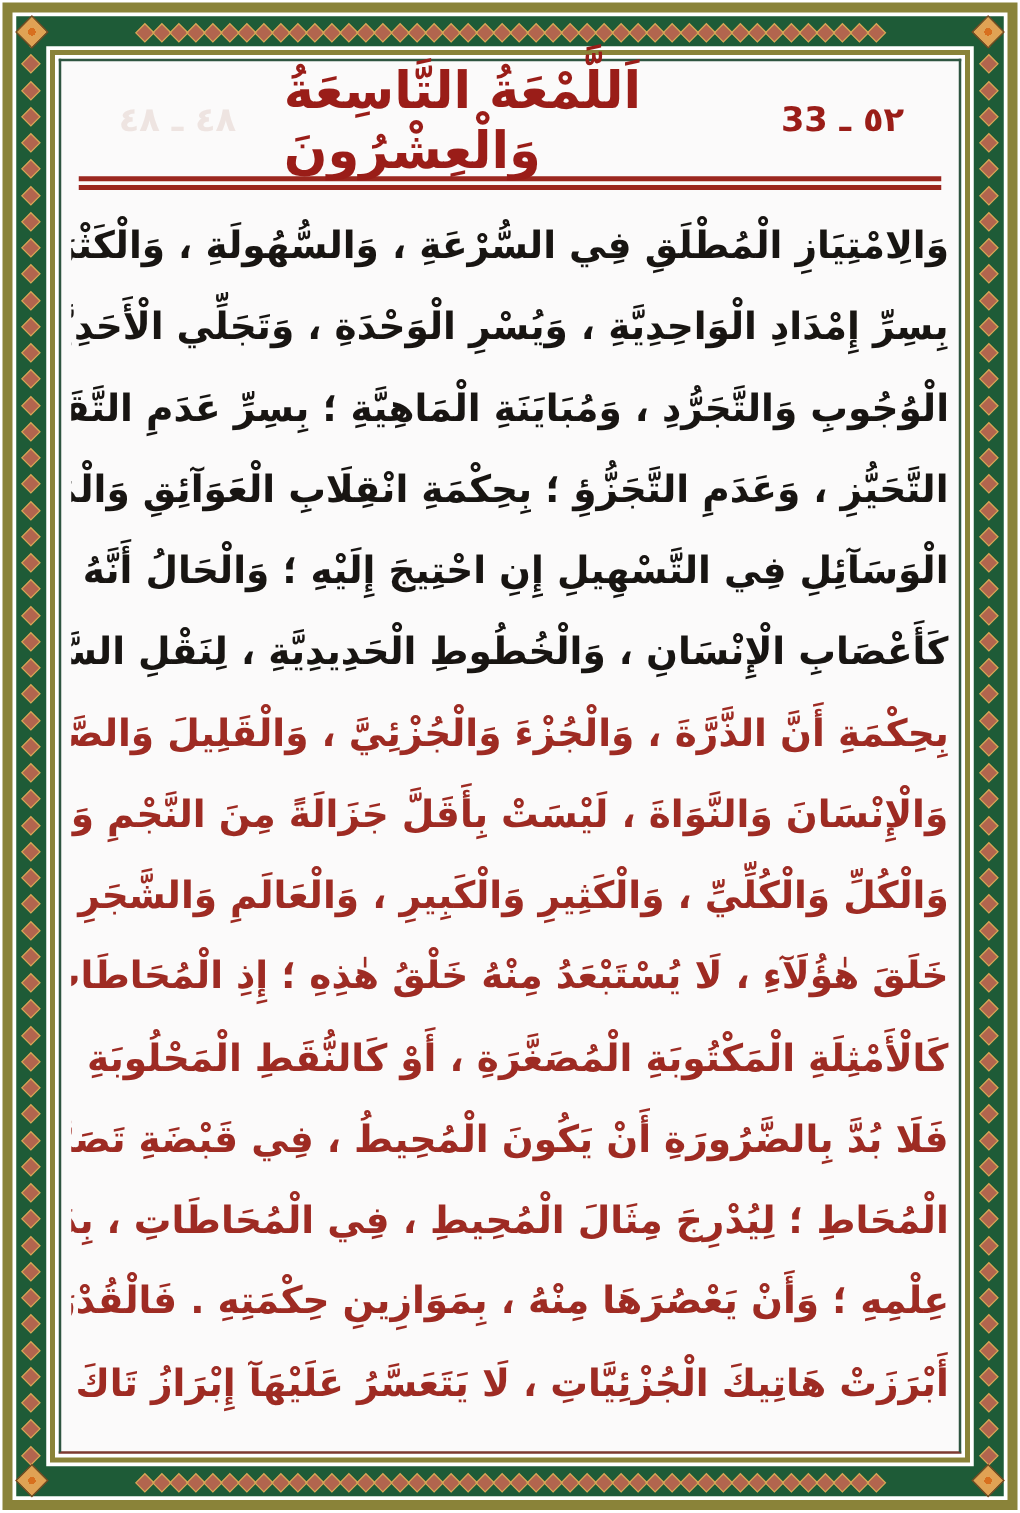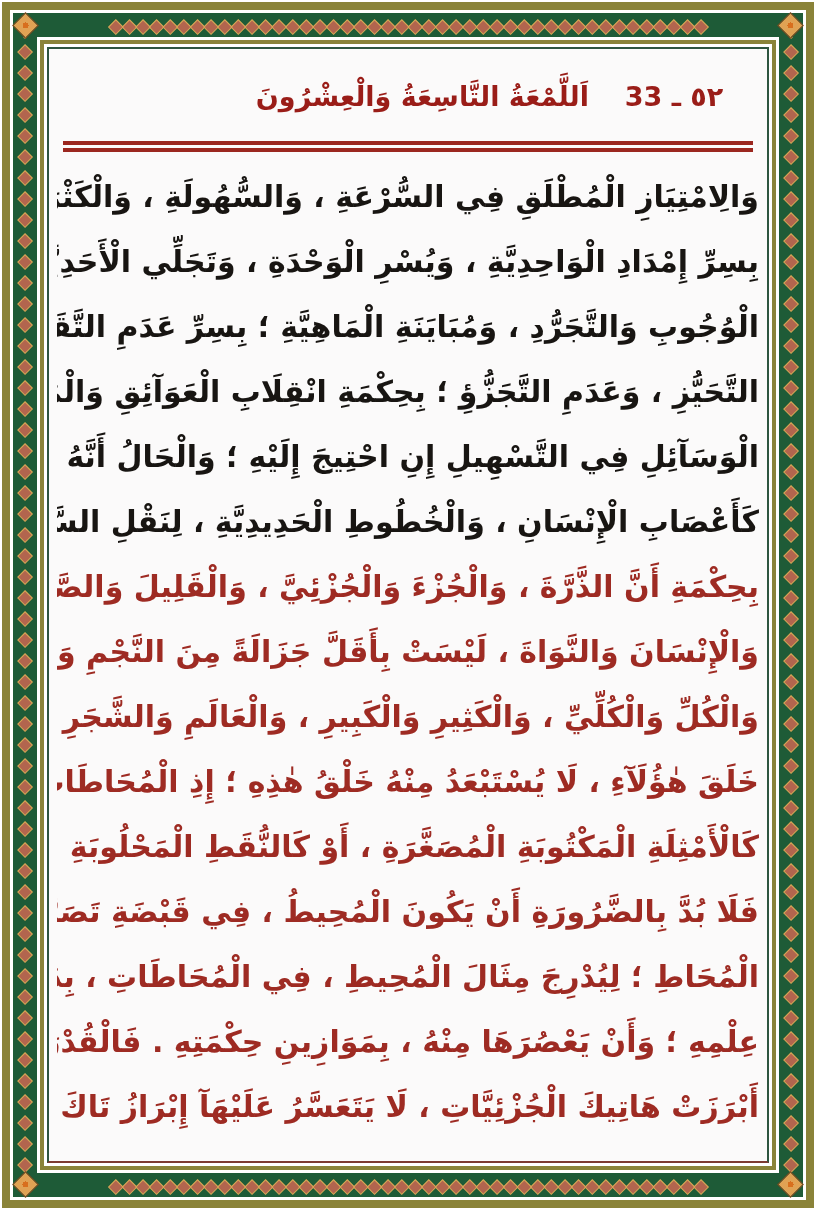--- a/index.html
+++ b/index.html
@@ -34,21 +34,21 @@
     border-bottom-color:#7d3a31;background:var(--paper,#fbfafa);
   }
   
   .content{position:absolute;inset:49px;padding:10px 8px 0 8px;direction:rtl;}
   .header{display:flex;align-items:center;height:74px;}
   .page-numbers{
     flex:0 0 170px;text-align:center;font-weight:bold;font-size:27px;
     color:var(--title,#9a1d18);
   }
   .page-title{
-    flex:1 1 auto;text-align:right;font-weight:bold;font-size:27px;
+    flex:1 1 auto;text-align:left;font-weight:bold;font-size:41px;
     color:var(--title,#9a1d18);
   }
   .faint-numbers{
     flex:0 0 170px;text-align:center;font-weight:bold;font-size:27px;
     color:var(--faint,#eee4e1);
   }
   .rules{margin:8px 6px 0 6px;}
   .rule{height:4px;background:var(--rule,#9b271f);}
   .rule + .rule{margin-top:3px;}
   .body-text{margin-top:12px;}
@@ -76,20 +76,21 @@
   <div class="corner corner-tr"></div>
   <div class="corner corner-bl"></div>
   <div class="corner corner-br"></div>
   <div class="olive-line"></div>
   <div class="dark-line"></div>
 
   <div class="content">
     <div class="header">
       <div class="page-numbers">٥٢ ـ 33</div>
       <div class="page-title">اَللَّمْعَةُ التَّاسِعَةُ وَالْعِشْرُونَ</div>
+      <div class="faint-numbers">٤٨ ـ ٤٨</div>
     </div>
     <div class="rules">
       <div class="rule"></div>
       <div class="rule"></div>
     </div>
     <div class="body-text">
         <div class="line ink">وَالِامْتِيَازِ الْمُطْلَقِ فِي السُّرْعَةِ ، وَالسُّهُولَةِ ، وَالْكَثْرَةِ الْمُطْلَقَاتِ ؛</div>
         <div class="line ink">بِسِرِّ إِمْدَادِ الْوَاحِدِيَّةِ ، وَيُسْرِ الْوَحْدَةِ ، وَتَجَلِّي الْأَحَدِيَّةِ ؛ بِحِكْمَةِ</div>
         <div class="line ink">الْوُجُوبِ وَالتَّجَرُّدِ ، وَمُبَايَنَةِ الْمَاهِيَّةِ ؛ بِسِرِّ عَدَمِ التَّقَيُّدِ ، وَعَدَمِ</div>
         <div class="line ink">التَّحَيُّزِ ، وَعَدَمِ التَّجَزُّؤِ ؛ بِحِكْمَةِ انْقِلَابِ الْعَوَآئِقِ وَالْمَوَانِعِ إِلَى</div>

